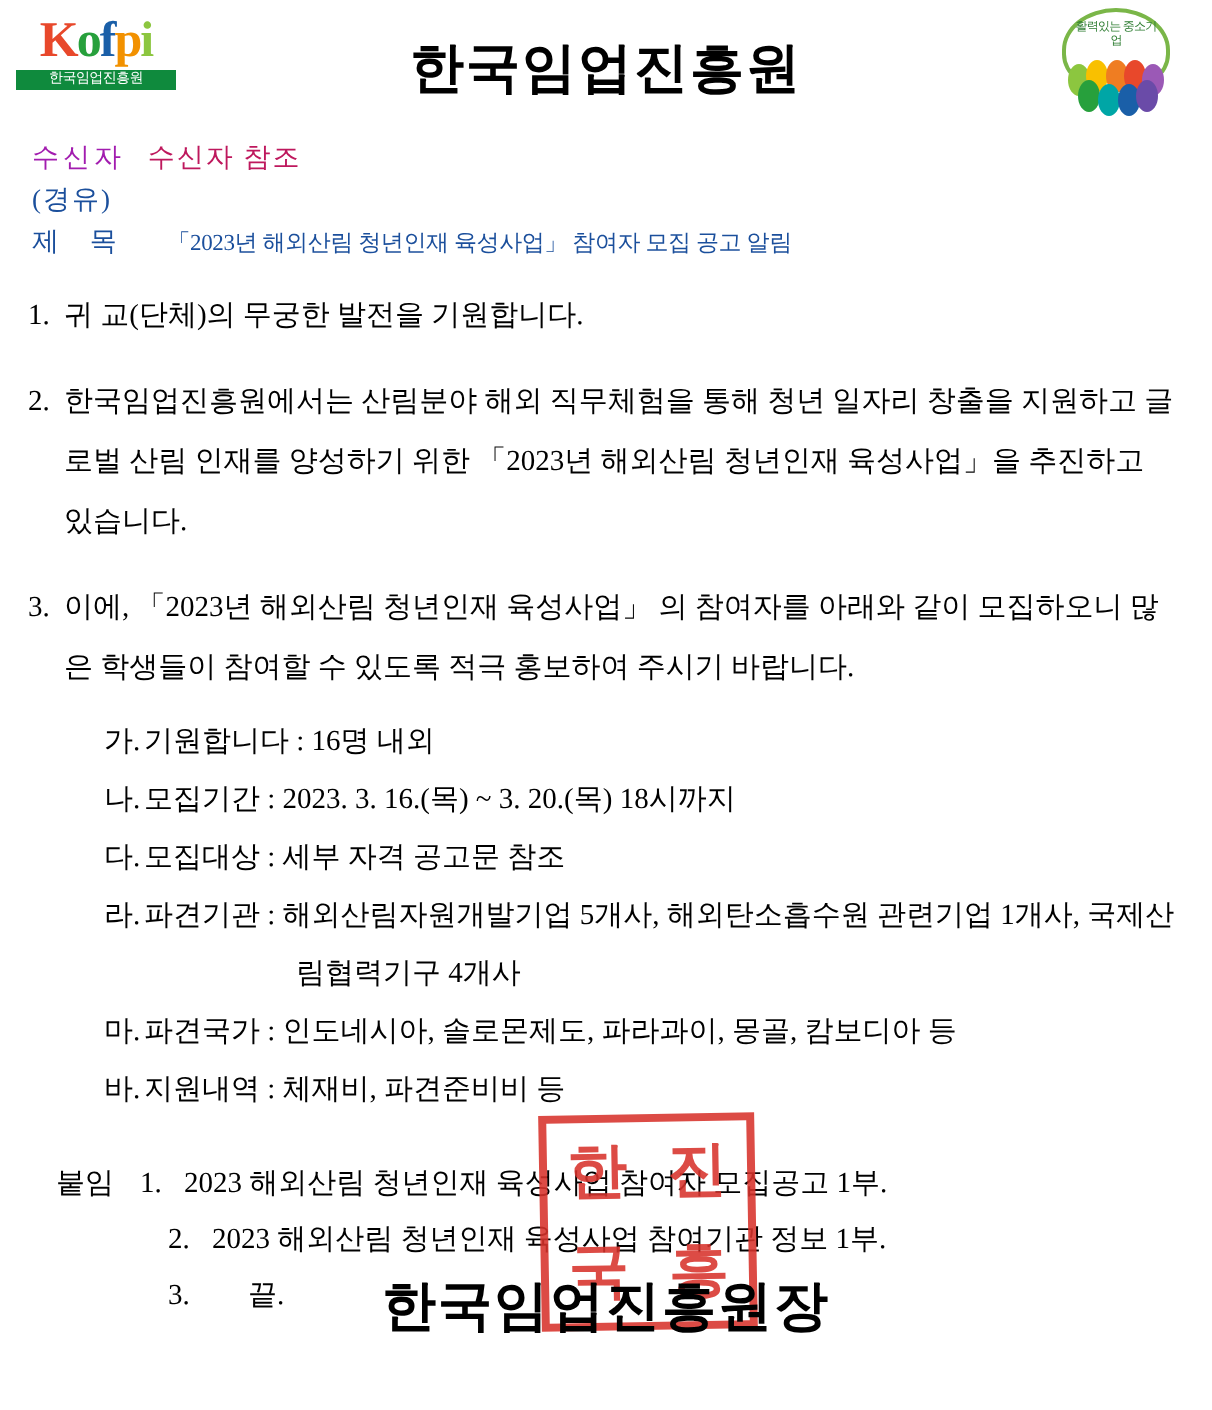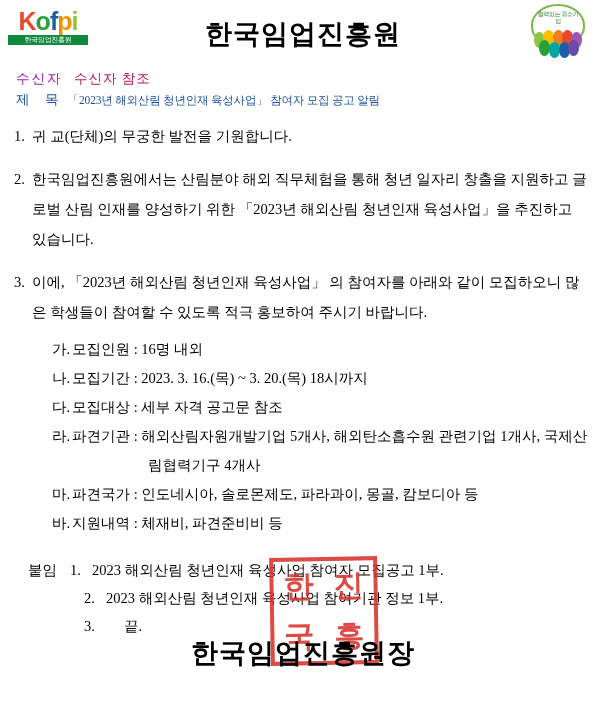--- a/index.html
+++ b/index.html
@@ -28,21 +28,21 @@
     height: 62px;
   }
   .logo-left {
     position: absolute;
     left: 8px;
     top: 8px;
     width: 80px;
     text-align: center;
   }
   .logo-word {
-    font-family: Liberation Sans, sans-serif;
+    font-family: Liberation Serif, serif;
     font-weight: bold;
     font-size: 25px;
     line-height: 26px;
     letter-spacing: -1px;
   }
   .logo-word .c1 { color: #e8482b; }
   .logo-word .c2 { color: #27a03c; }
   .logo-word .c3 { color: #1a5fa8; }
   .logo-word .c4 { color: #f29100; }
   .logo-word .c5 { color: #8cc63f; }
@@ -141,21 +141,21 @@
   }
   .subject-row {
     color: #1b4f9c;
     font-size: 13.5px;
   }
   .subject-label {
     letter-spacing: 6px;
     text-align: center;
   }
   .subject-text {
-    margin-left: 0;
+    margin-left: 16px;
     font-size: 11.5px;
     letter-spacing: -0.2px;
   }
 
   
   .body-wrap {
     padding: 10px 18px 0 14px;
     font-size: 14.5px;
     line-height: 30px;
   }
@@ -295,20 +295,23 @@
         </div>
       </div>
     </div>
   </div>
 
   <div class="meta">
     <div class="meta-row">
       <span class="meta-label">수신자</span>
       <span class="meta-value">수신자 참조</span>
     </div>
+    <div class="meta-row">
+      <span class="meta-paren">(경유)</span>
+    </div>
     <div class="meta-row subject-row">
       <span class="subject-label">제  목</span>
       <span class="subject-text">「2023년 해외산림 청년인재 육성사업」 참여자 모집 공고 알림</span>
     </div>
   </div>
 
   <div class="body-wrap">
 
     <div class="para">
       <div class="para-num">1.</div>
@@ -321,21 +324,21 @@
     </div>
 
     <div class="para tight">
       <div class="para-num">3.</div>
       <div class="para-text">이에, 「2023년 해외산림 청년인재 육성사업」 의 참여자를 아래와 같이 모집하오니 많은 학생들이 참여할 수 있도록 적극 홍보하여 주시기 바랍니다.</div>
     </div>
 
     <div class="items">
       <div class="item-row">
         <div class="item-mark">가.</div>
-        <div class="item-body">모집인원 : 16명 내외</div>
+        <div class="item-body">기원합니다 : 16명 내외</div>
       </div>
       <div class="item-row">
         <div class="item-mark">나.</div>
         <div class="item-body">모집기간 : 2023. 3. 16.(목) ~ 3. 20.(목) 18시까지</div>
       </div>
       <div class="item-row">
         <div class="item-mark">다.</div>
         <div class="item-body">모집대상 : 세부 자격 공고문 참조</div>
       </div>
       <div class="item-row">

